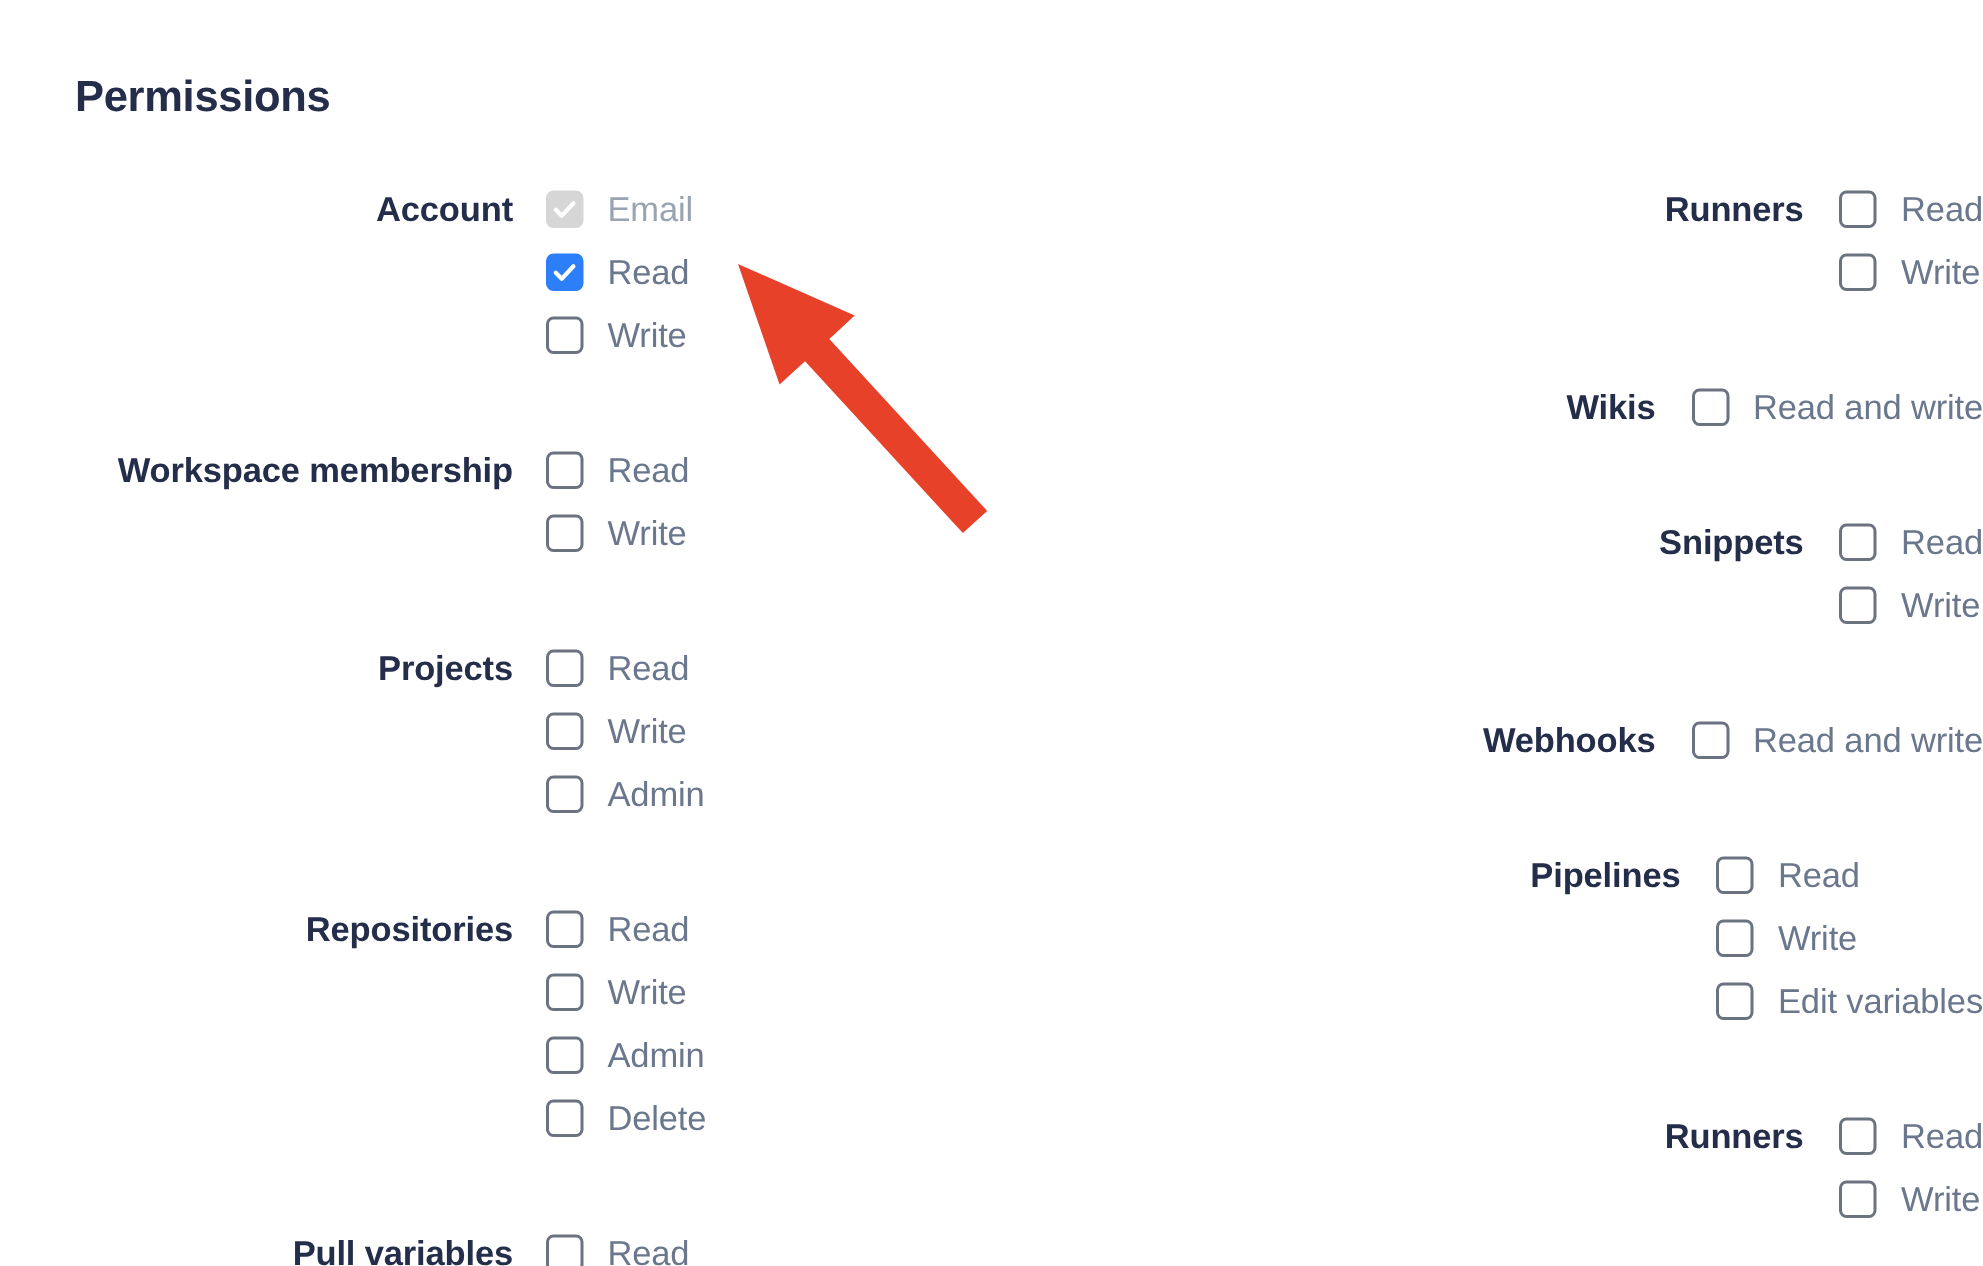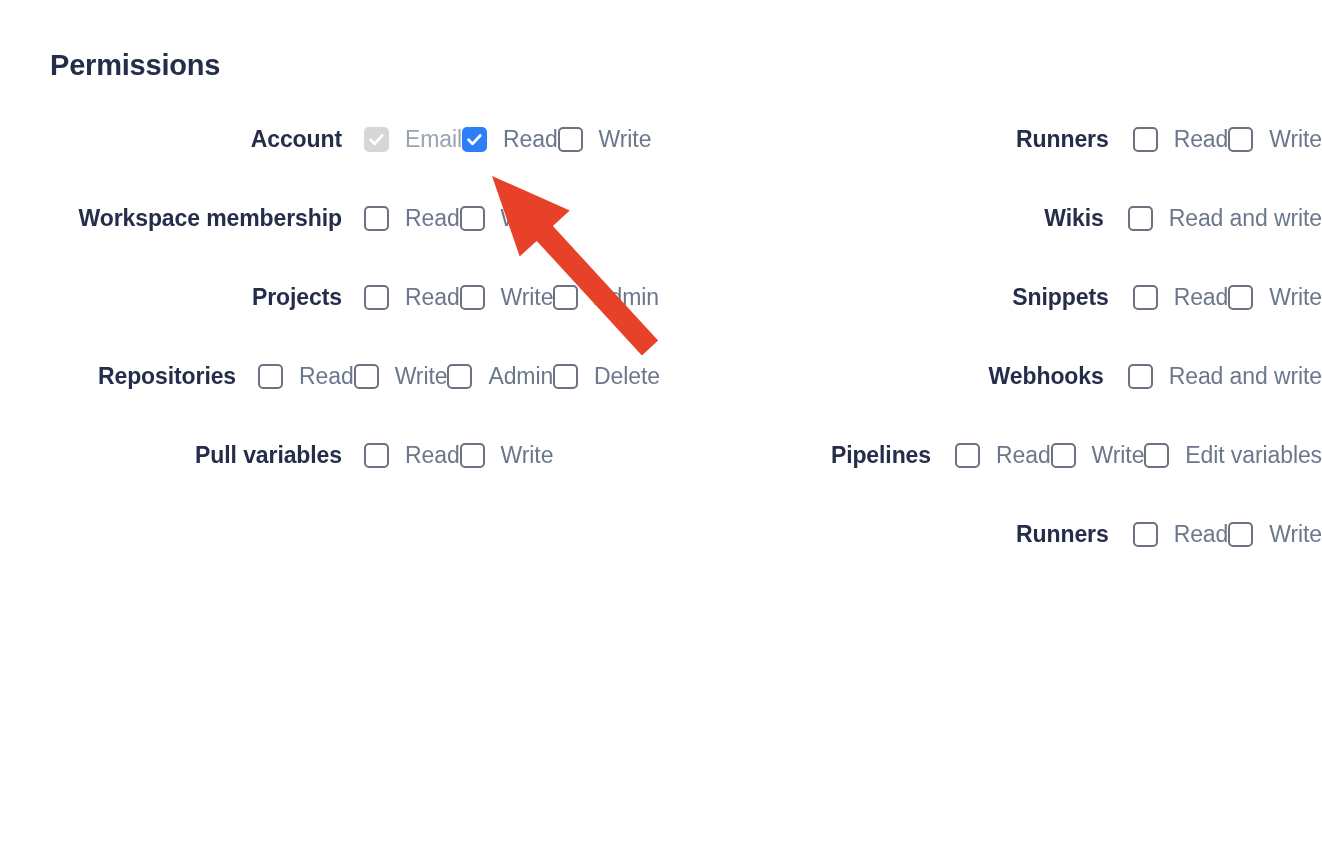--- a/index.html
+++ b/index.html
@@ -65,21 +65,21 @@
     line-height: 31px;
     padding-top: 6px;
     letter-spacing: -0.1px;
   }
 
   .col-left  .group-label { width: 332px; }
   .col-right .group-label { width: 900px; }
 
   .options {
     display: flex;
-    flex-direction: row;
+    flex-direction: column;
   }
 
   .col-left  .options { margin-left: 22px; }
   .col-right .options { margin-left: 24px; }
 
   
   .option {
     display: flex;
     align-items: center;
     height: 42px;
@@ -122,21 +122,21 @@
     font-weight: normal;
     color: #6b778c;
     line-height: 28px;
     white-space: nowrap;
     letter-spacing: -0.1px;
   }
 
   .option-label.muted { color: #9aa3b2; }
 
   
-  .perm-group + .perm-group { margin-top: 37px; }
+  .perm-group + .perm-group { margin-top: 48px; }
 
   
   .annotation-arrow {
     position: absolute;
     left: 0;
     top: 0;
     width: 1322px;
     height: 844px;
     pointer-events: none;
   }

